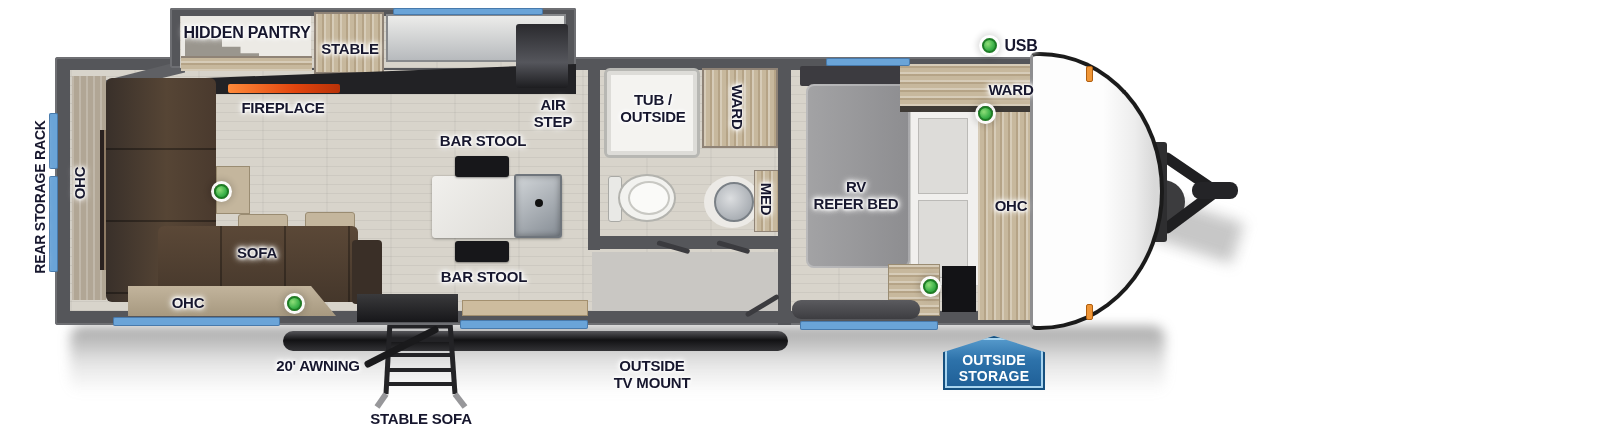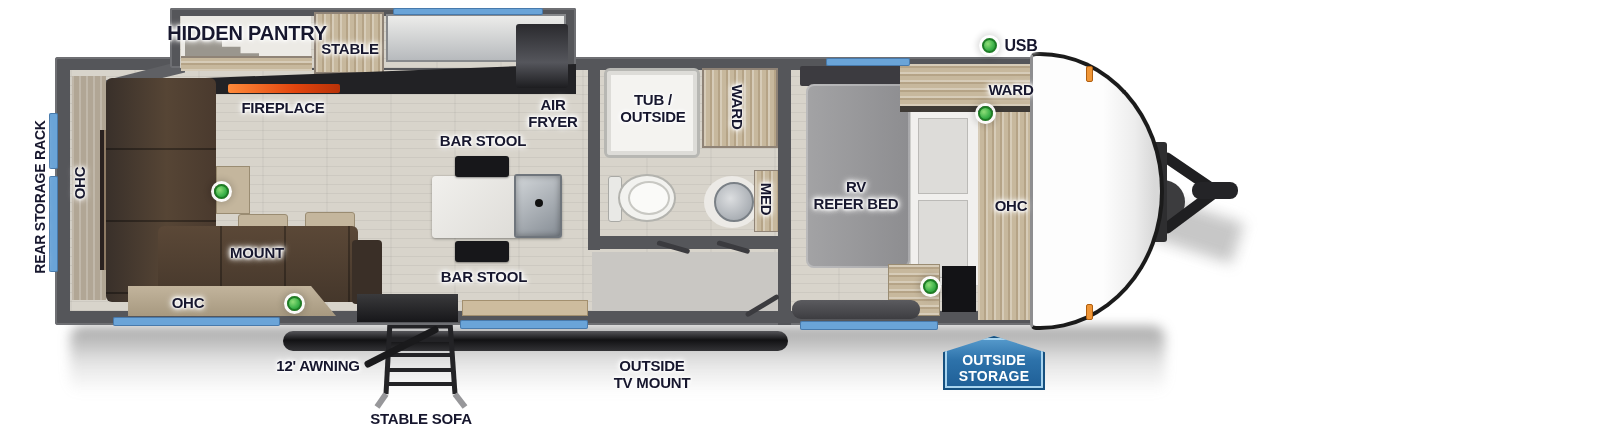--- a/index.html
+++ b/index.html
@@ -178,36 +178,36 @@
   </div>
 
   <div class="gdot" style="left:214px;top:184px;"></div>
   <div class="gdot" style="left:287px;top:296px;"></div>
   <div class="gdot" style="left:978px;top:106px;"></div>
   <div class="gdot" style="left:923px;top:279px;"></div>
   <div class="gdot" style="left:982px;top:38px;"></div>
 
   <div class="lbl vm90" style="left:41px;top:197px;font-size:14px;">REAR STORAGE RACK</div>
   <div class="lbl vm90" style="left:80px;top:183px;">OHC</div>
-  <div class="lbl" style="left:247px;top:33px;font-size:20px;">HIDDEN PANTRY</div>
+  <div class="lbl" style="left:247px;top:33px;font-size:16px;">HIDDEN PANTRY</div>
   <div class="lbl" style="left:350px;top:49px;">STABLE</div>
   <div class="lbl" style="left:283px;top:108px;">FIREPLACE</div>
   <div class="lbl" style="left:553px;top:114px;">AIR
-FRYER</div>
+STEP</div>
   <div class="lbl" style="left:483px;top:141px;">BAR STOOL</div>
   <div class="lbl" style="left:484px;top:277px;">BAR STOOL</div>
   <div class="lbl" style="left:653px;top:109px;">TUB /
 OUTSIDE</div>
   <div class="lbl v90" style="left:737px;top:107px;">WARD</div>
   <div class="lbl v90" style="left:766px;top:199px;">MED</div>
   <div class="lbl" style="left:856px;top:196px;">RV
 REFER BED</div>
   <div class="lbl" style="left:1011px;top:90px;">WARD</div>
   <div class="lbl" style="left:1011px;top:206px;">OHC</div>
-  <div class="lbl" style="left:257px;top:253px;">MOUNT</div>
+  <div class="lbl" style="left:257px;top:253px;">SOFA</div>
   <div class="lbl" style="left:188px;top:303px;">OHC</div>
   <div class="lbl" style="left:1021px;top:46px;font-size:16px;">USB</div>
-  <div class="lbl" style="left:318px;top:366px;">12' AWNING</div>
+  <div class="lbl" style="left:318px;top:366px;">20' AWNING</div>
   <div class="lbl" style="left:421px;top:419px;">STABLE SOFA</div>
   <div class="lbl" style="left:652px;top:375px;">OUTSIDE
 TV MOUNT</div>
 
 </div>
 
 </body></html>

